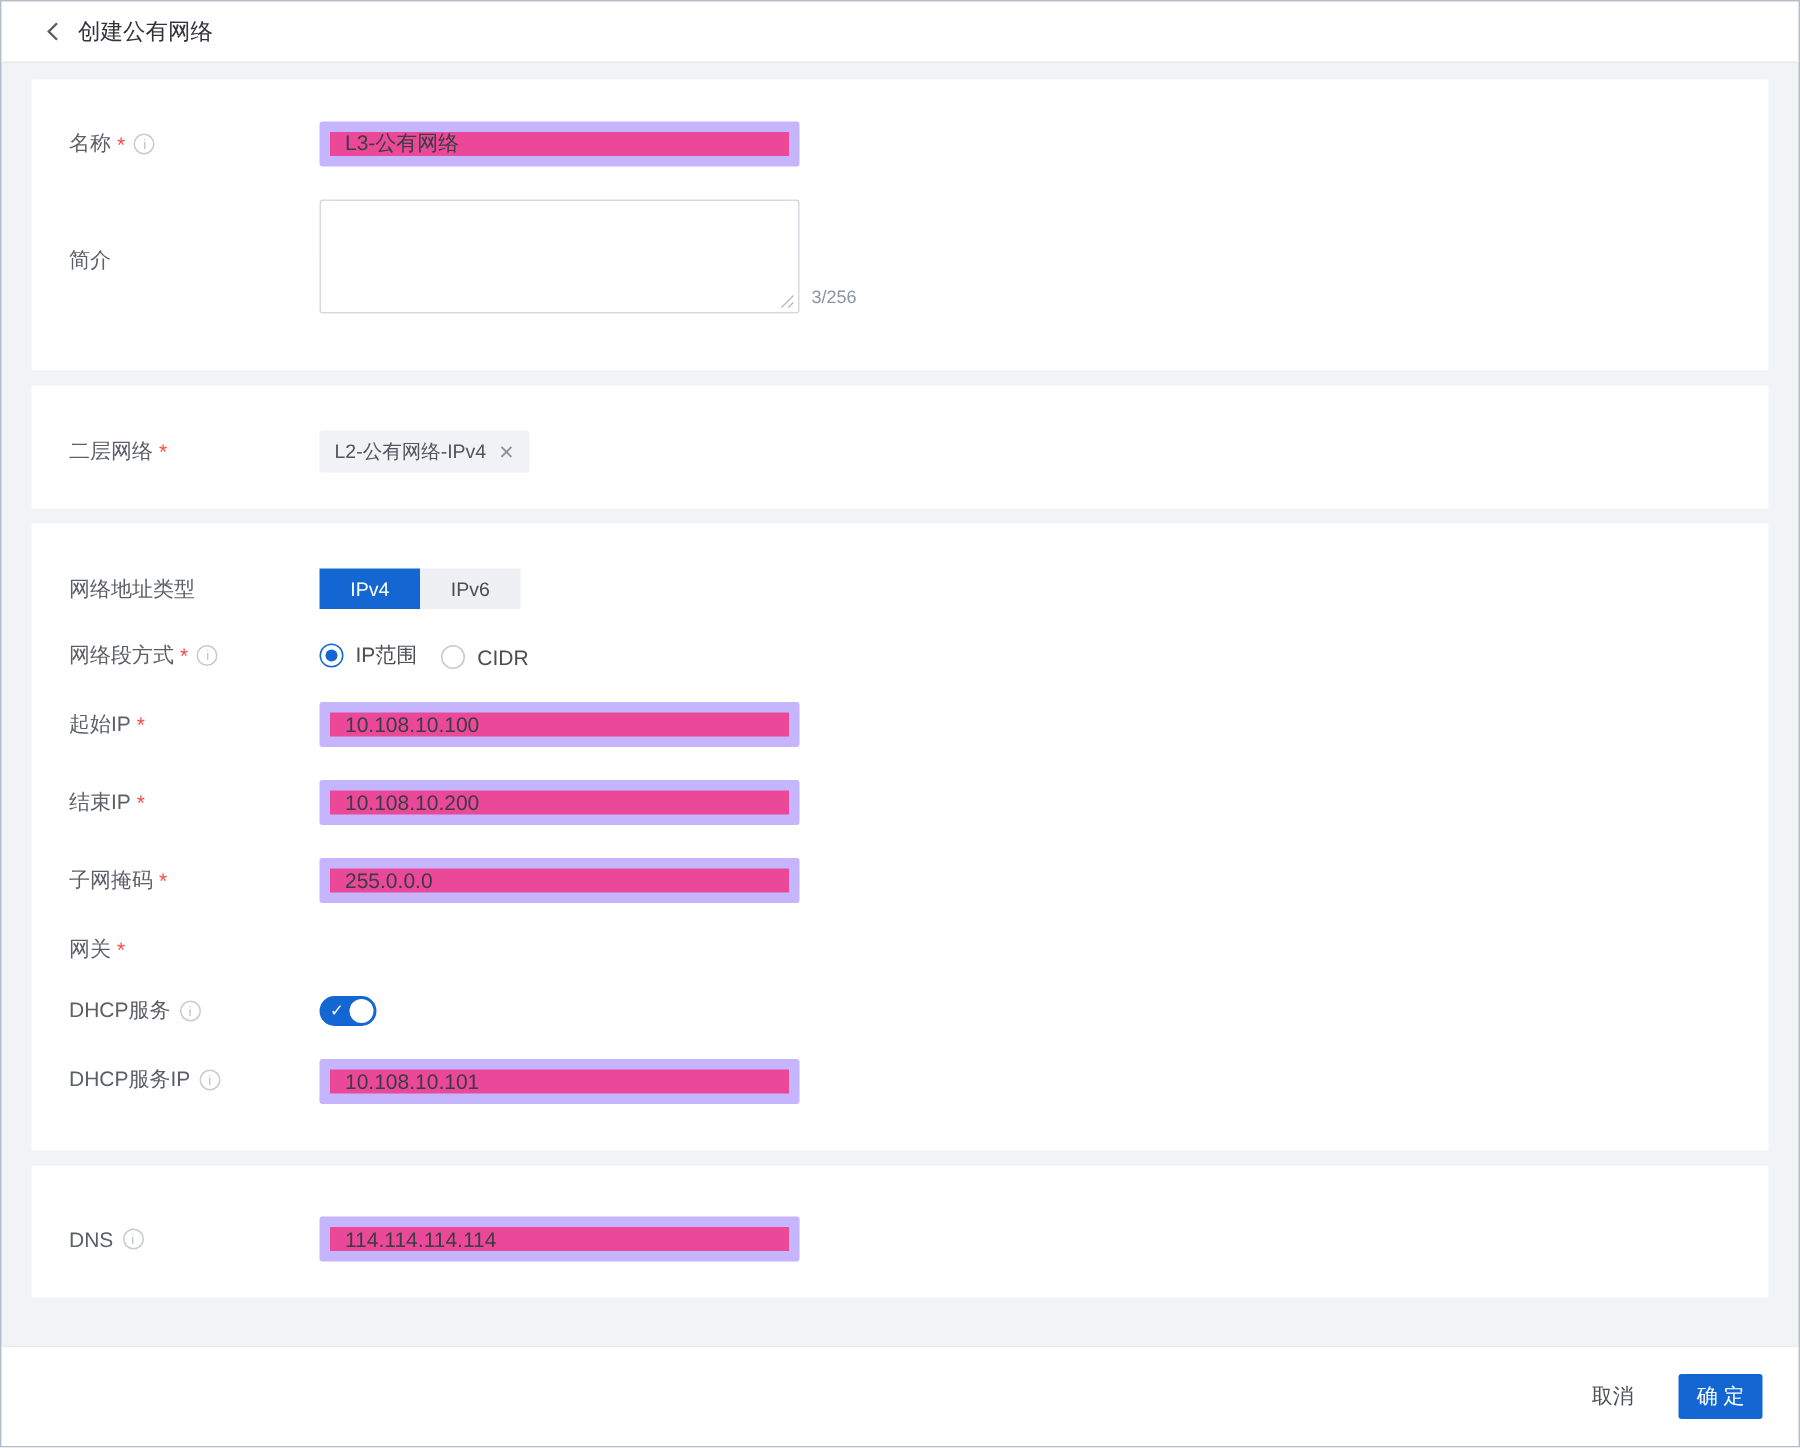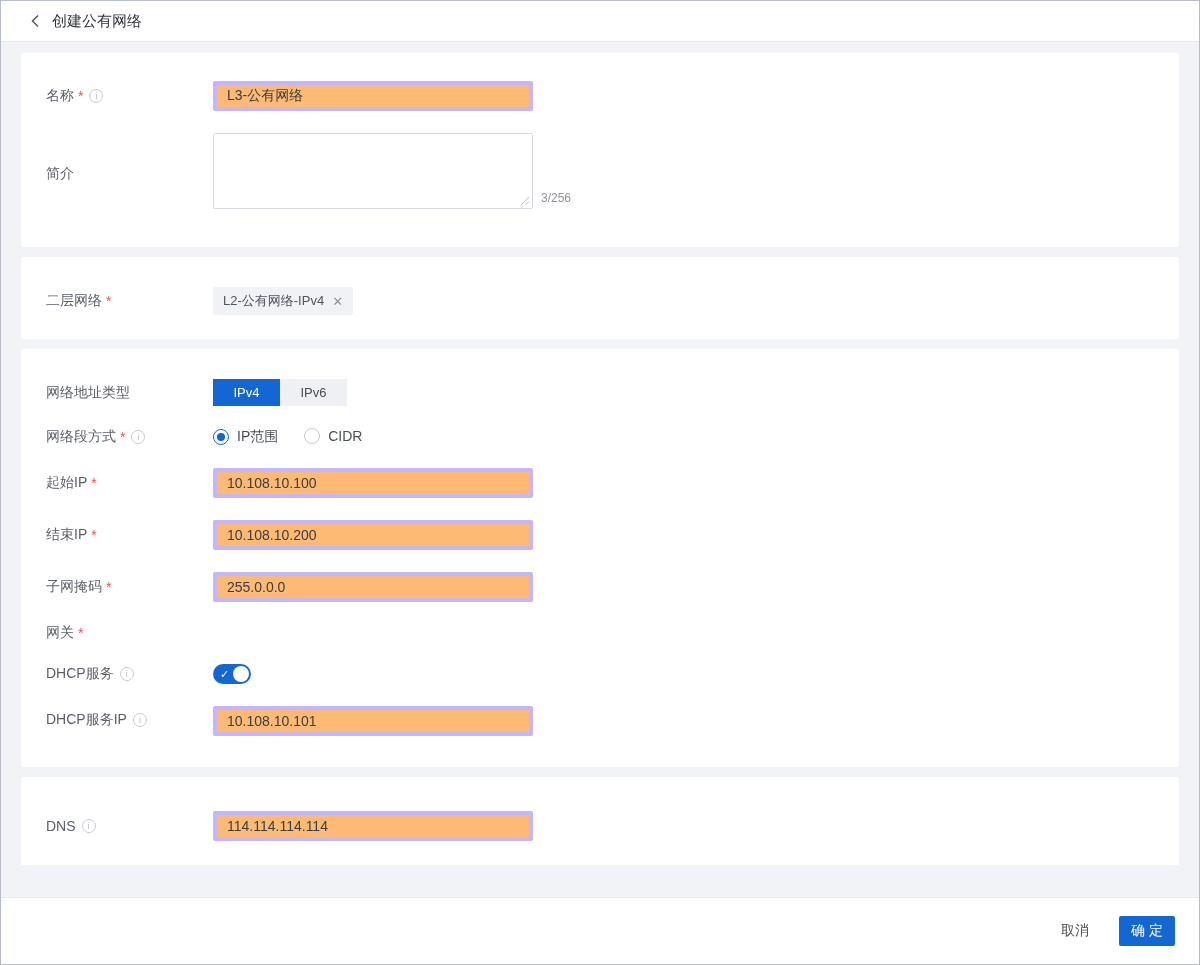--- a/index.html
+++ b/index.html
@@ -43,22 +43,22 @@
   }
   .form-row.top .label-col { padding-top: 5px; }
   .req { color: #f0504a; font-size: 14px; }
   .info-icon {
     width: 14px; height: 14px; border: 1px solid #c7cbd1; border-radius: 50%;
     color: #b9bec6; font-size: 9px; line-height: 12px; text-align: center;
     display: inline-block; margin-left: 2px; font-style: normal;
   }
 
   .text-input {
-    width: 320px; height: 30px; border: 4px solid #c4b5fd; border-radius: 2px;
-    padding: 0 10px; font-size: 14px; color: #393d44; background: #fdba74; outline: none;
+    width: 320px; height: 30px; border: 7px solid #c4b5fd; border-radius: 2px;
+    padding: 0 10px; font-size: 14px; color: #393d44; background: #ec4899; outline: none;
     font-family: "Liberation Sans", "DejaVu Sans", sans-serif;
   }
 
   .textarea-wrap { position: relative; display: inline-block; }
   .desc-textarea {
     width: 320px; height: 76px; border: 1px solid #d6dae0; border-radius: 2px;
     padding: 6px 10px; font-size: 14px; color: #393d44; resize: none; outline: none;
     font-family: "Liberation Sans", "DejaVu Sans", sans-serif; display: block;
   }
   .resize-handle { position: absolute; right: 3px; bottom: 3px; }
@@ -73,21 +73,21 @@
 
   .segmented { display: inline-flex; }
   .seg-btn {
     min-width: 67px; height: 27px; display: inline-flex; align-items: center; justify-content: center;
     font-size: 13px; padding: 0 18px; cursor: pointer; border: none;
     background: #eef0f3; color: #4a4e55;
     font-family: "Liberation Sans", "DejaVu Sans", sans-serif;
   }
   .seg-btn.selected { background: #1467d2; color: #fff; }
 
-  .radio-group { display: flex; align-items: flex-start; gap: 26px; }
+  .radio-group { display: flex; align-items: flex-end; gap: 16px; }
   .radio-item { display: inline-flex; align-items: center; gap: 8px; cursor: pointer; }
   .radio-circle {
     width: 16px; height: 16px; border-radius: 50%; border: 1px solid #c4c8cf;
     background: #fff; position: relative; flex: none;
   }
   .radio-circle.checked { border-color: #1467d2; }
   .radio-circle.checked::after {
     content: ""; position: absolute; left: 3px; top: 3px; width: 8px; height: 8px;
     border-radius: 50%; background: #1467d2;
   }

